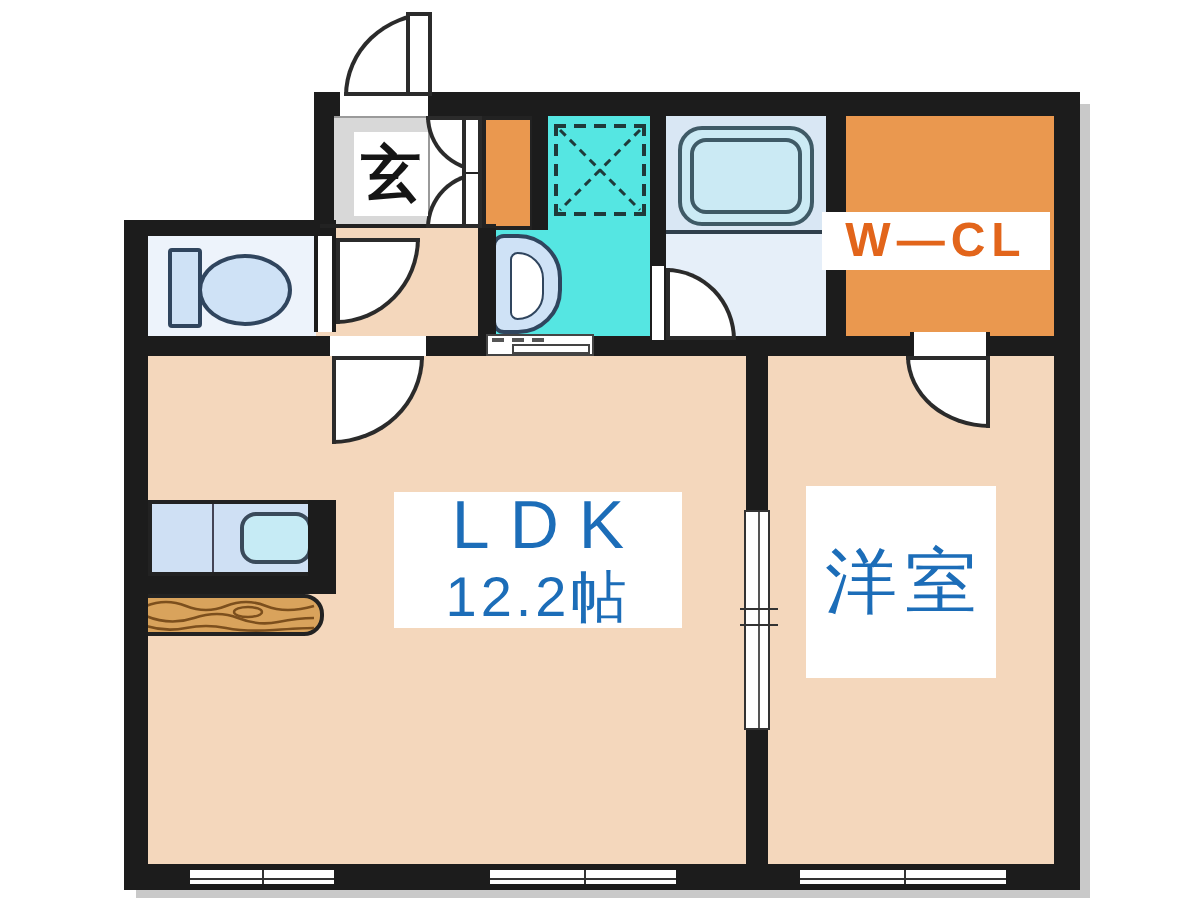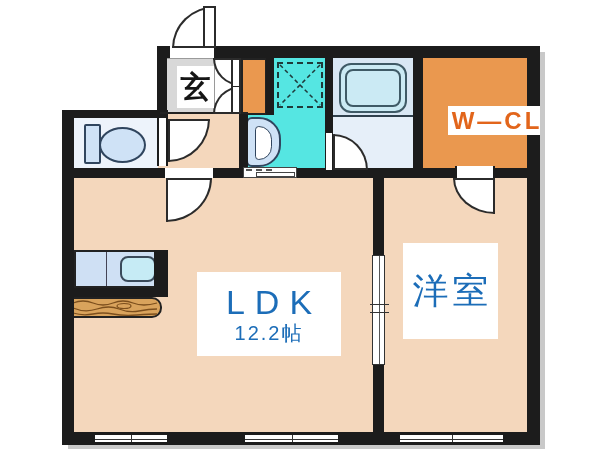--- a/index.html
+++ b/index.html
@@ -8,21 +8,21 @@
   .abs{position:absolute;box-sizing:border-box;}
   .wall{background:#1c1c1c;}
   .floor{background:#f4d7bc;}
   .shadow{background:#c9c9c9;}
   .arc{background:#fff;border:2px solid #2b2b2b;}
   .leaf{background:#fff;border:2px solid #2b2b2b;}
   .doorway{background:#fff;}
   .label-box{background:#fff;display:flex;flex-direction:column;align-items:center;justify-content:center;
              color:#1c6db8;line-height:1.15;}
   .room-name{font-size:34px;letter-spacing:10px;text-indent:10px;}
-  .room-area{font-size:20px;letter-spacing:2px;}
+  .room-area{font-size:28px;letter-spacing:2px;}
   .yo-name{font-size:36px;letter-spacing:4px;text-indent:4px;}
   .yo-area{font-size:34px;}
   .wcl-band{background:#fff;display:flex;align-items:center;justify-content:center;}
   .wcl-text{color:#e2651b;font-size:24px;font-weight:bold;letter-spacing:3px;}
   .genkan-box{background:#fff;display:flex;align-items:center;justify-content:center;}
   .genkan-text{color:#151515;font-size:30px;font-weight:bold;}
   .window{background:#fff;border-top:2px solid #1c1c1c;border-bottom:2px solid #1c1c1c;}
   .win-mid{position:absolute;left:0;right:0;top:50%;height:1px;background:#333;}
   .win-tick{position:absolute;left:50%;top:0;bottom:0;width:1px;background:#333;}
   .vslide{background:#fff;border:1px solid #333;}
@@ -140,25 +140,25 @@
   </div>
   <div class="abs window" style="left:400px;top:433px;width:103px;height:11px">
     <div class="win-mid"></div>
     <div class="win-tick"></div>
   </div>
 
   <div class="abs genkan-box" style="left:177px;top:66px;width:37px;height:42px">
     <span class="genkan-text">玄</span>
   </div>
 
-  <div class="abs wcl-band" style="left:448px;top:106px;width:98px;height:29px">
+  <div class="abs wcl-band" style="left:411px;top:106px;width:114px;height:29px">
     <span class="wcl-text">W—CL</span>
   </div>
 
-  <div class="abs label-box" style="left:197px;top:272px;width:144px;height:84px">
+  <div class="abs label-box" style="left:197px;top:246px;width:144px;height:68px">
     <span class="room-name">LDK</span>
     <span class="room-area">12.2帖</span>
   </div>
 
   <div class="abs label-box" style="left:403px;top:243px;width:95px;height:96px">
     <span class="yo-name">洋室</span>
   </div>
 
   <div class="abs shadow" style="left:540px;top:52px;width:5px;height:393px"></div>
   <div class="abs shadow" style="left:68px;top:445px;width:477px;height:4px"></div>

